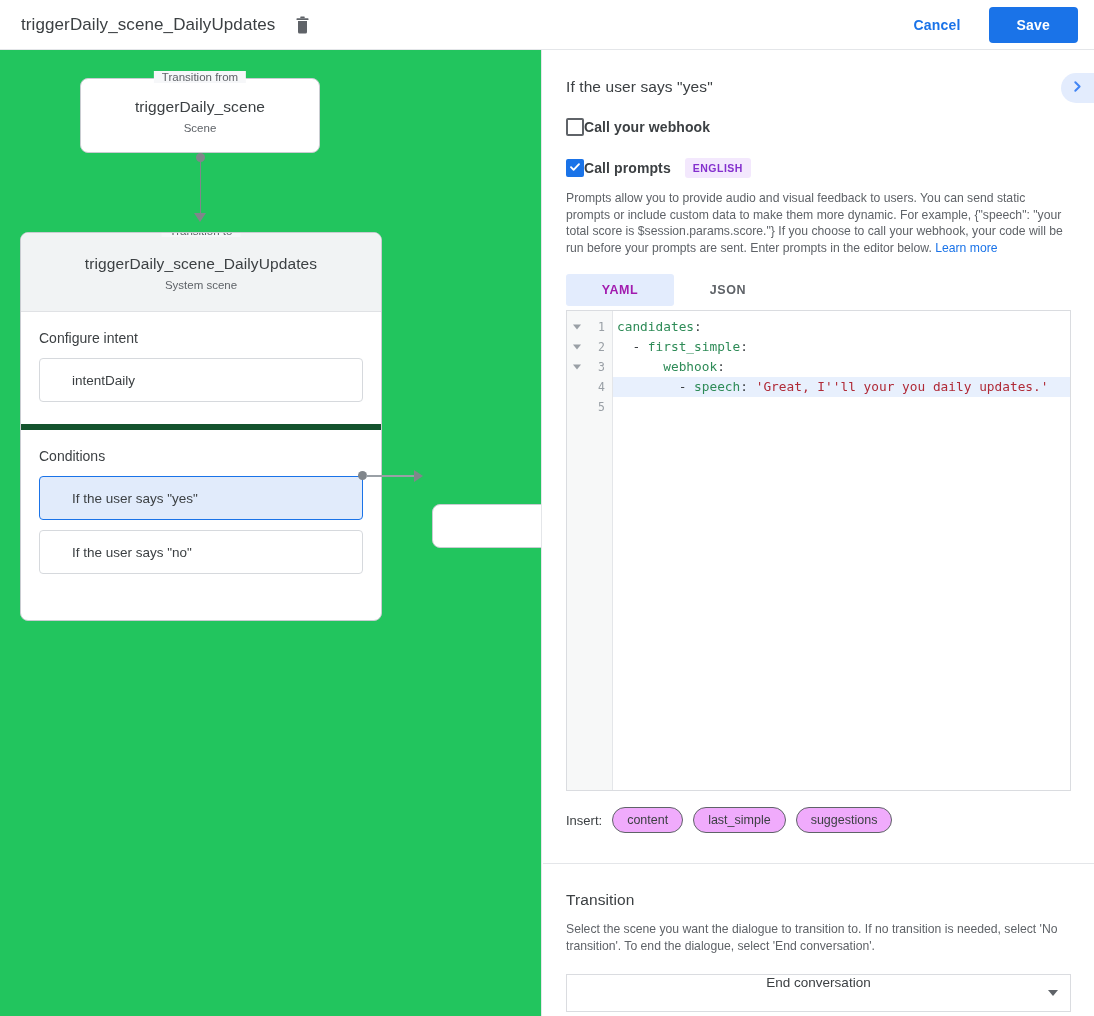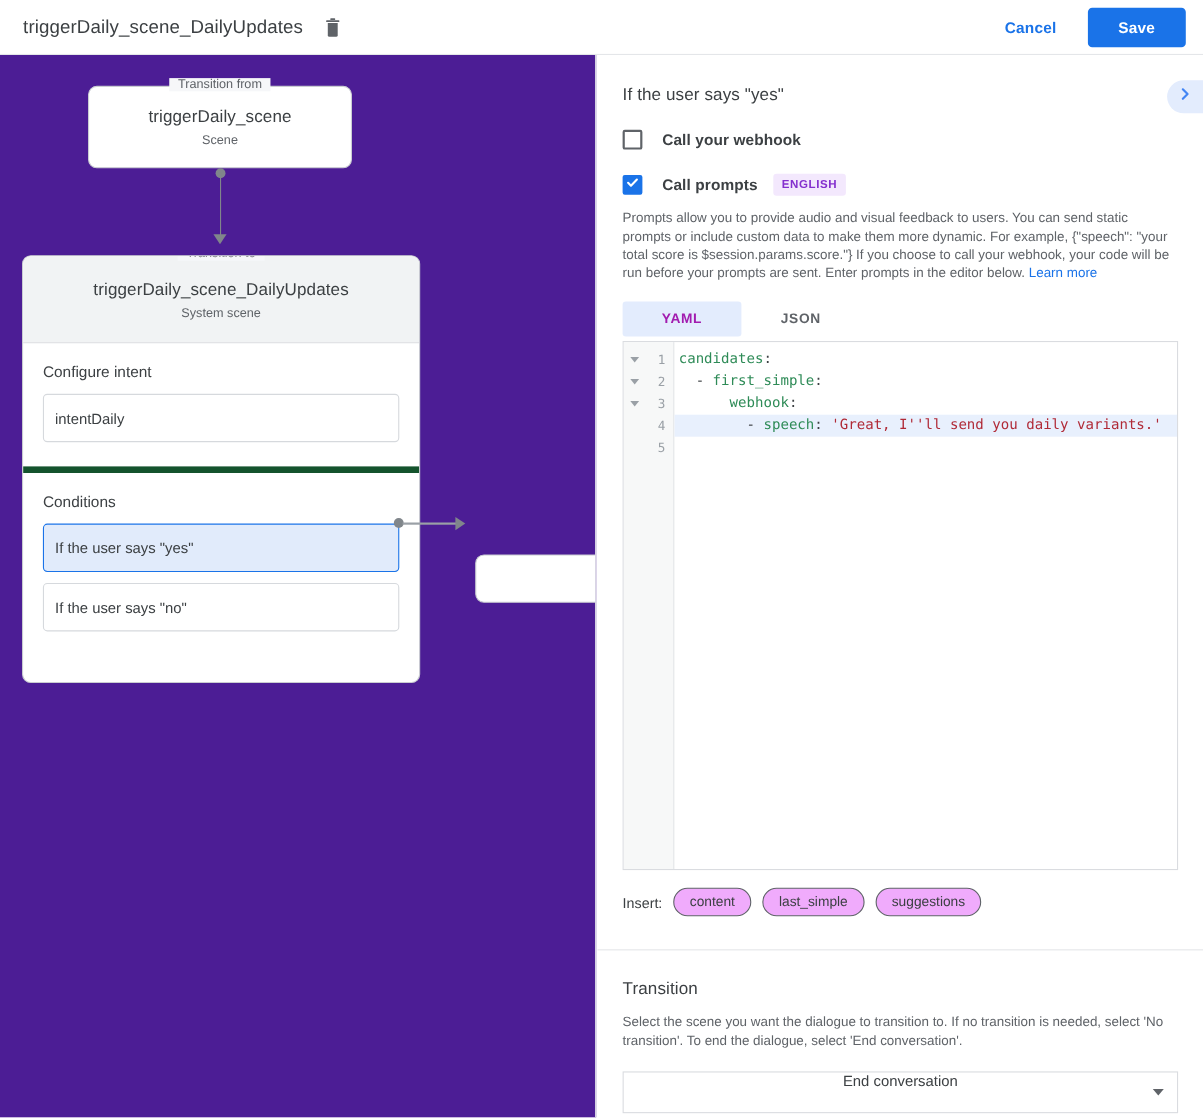--- a/index.html
+++ b/index.html
@@ -38,21 +38,21 @@
   }
   .save-btn {
     background: #1a73e8; color: #fff; font-size: 14px; font-weight: bold;
     letter-spacing: .2px; border: none; border-radius: 4px;
     padding: 10px 28px; cursor: pointer; font-family: inherit;
   }
 
   
   .canvas {
     position: absolute; left: 0; top: 50px; width: 542px; height: 966px;
-    background: #4c1d95; border-right: 1px solid #e4e6e9; overflow: hidden;
+    background: #22c55e; border-right: 1px solid #e4e6e9; overflow: hidden;
   }
 
   
   .fs { position: absolute; }
   .fs-box {
     border: 1px solid #c9ccd1; border-radius: 8px; background: #fff;
     position: relative;
   }
   .fs-legend {
     position: absolute; top: -8px; left: 50%; transform: translateX(-50%);
@@ -94,21 +94,21 @@
   }
   .to-header {
     background: #f1f3f4; padding: 22px 0 20px; text-align: center;
     border-bottom: 1px solid #e0e2e5;
   }
   .section { padding: 18px 18px 22px; }
   .section + .section { border-top: 6px solid #14532d; }
   .section-label { font-size: 14px; color: #3c4043; margin-bottom: 12px; }
   .field-box {
     border: 1px solid #d6d9dd; border-radius: 4px; background: #fff;
-    height: 44px; display: flex; align-items: center; padding: 0 10px;
+    height: 44px; display: flex; align-items: center; padding: 0 32px;
     font-size: 13.5px; color: #3c4043; cursor: pointer;
   }
   .cond-item { margin-top: 0; }
   .cond-item + .cond-item { margin-top: 10px; }
   .cond-item.selected {
     background: #e1ebfb; border: 1.5px solid #1a73e8;
   }
 
   
   #stub-box {
@@ -134,21 +134,21 @@
   .check-row { display: flex; align-items: center; margin-top: 22px; }
   .cb {
     width: 18px; height: 18px; border: 2px solid #5f6368; border-radius: 2px;
     background: #fff; cursor: pointer; flex: none;
   }
   .cb.checked {
     background: #1a73e8; border-color: #1a73e8;
     display: flex; align-items: center; justify-content: center;
   }
   .cb-label {
-    margin-left: 18px; font-size: 14px; color: #3c4043; font-weight: bold;
+    font-size: 14px; color: #3c4043; font-weight: bold;
     letter-spacing: .1px;
   }
   .lang-badge {
     margin-left: 14px; background: #f3e8fd; color: #8430ce;
     font-size: 10.5px; font-weight: bold; letter-spacing: .5px;
     padding: 4px 8px; border-radius: 3px;
   }
   .help-text {
     margin-top: 12px; font-size: 12.2px; line-height: 16.5px; color: #5f6368;
     max-width: 512px;
@@ -352,21 +352,21 @@
               <span>4</span>
             </div>
             <div class="gline">
               <span>5</span>
             </div>
           </div>
         <div class="code" id="code">
             <div class="cline"><span class="k">candidates</span><span class="p">:</span></div>
             <div class="cline"><span class="p">  - </span><span class="k">first_simple</span><span class="p">:</span></div>
             <div class="cline"><span class="p">      </span><span class="k">webhook</span><span class="p">:</span></div>
-            <div class="cline hl"><span class="p">        - </span><span class="k">speech</span><span class="p">: </span><span class="s">'Great, I''ll send you daily variants.'</span></div>
+            <div class="cline hl"><span class="p">        - </span><span class="k">speech</span><span class="p">: </span><span class="s">'Great, I''ll your you daily updates.'</span></div>
             <div class="cline"><span class="p"></span></div>
           </div>
       </div>
 
       <div class="insert-row">
         <div class="insert-label">Insert:</div>
         <button class="chip">content</button>
         <button class="chip">last_simple</button>
         <button class="chip">suggestions</button>
       </div>

